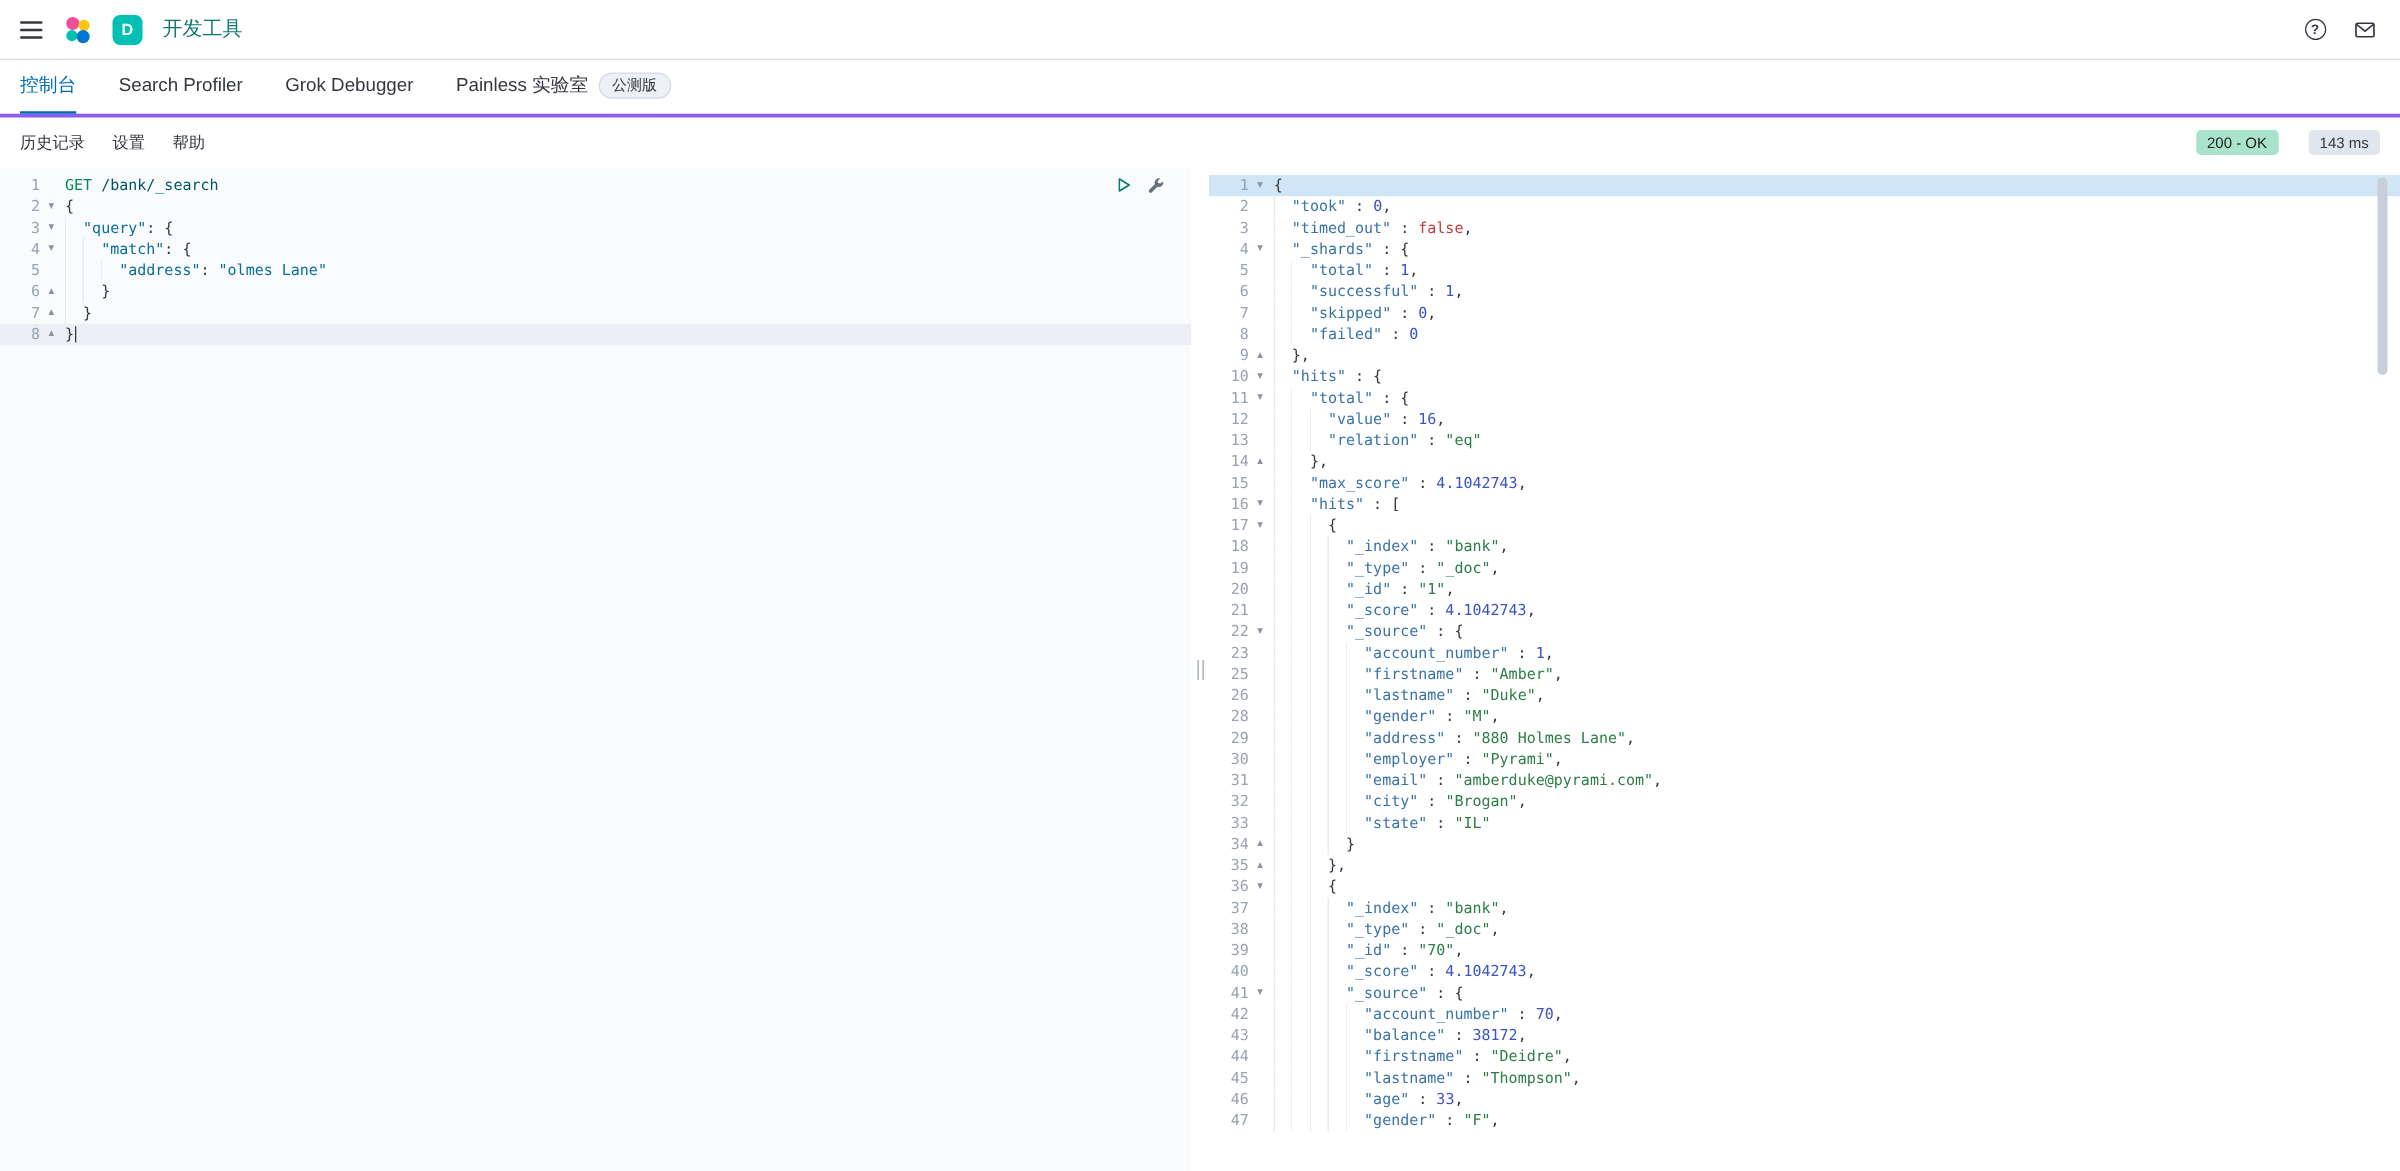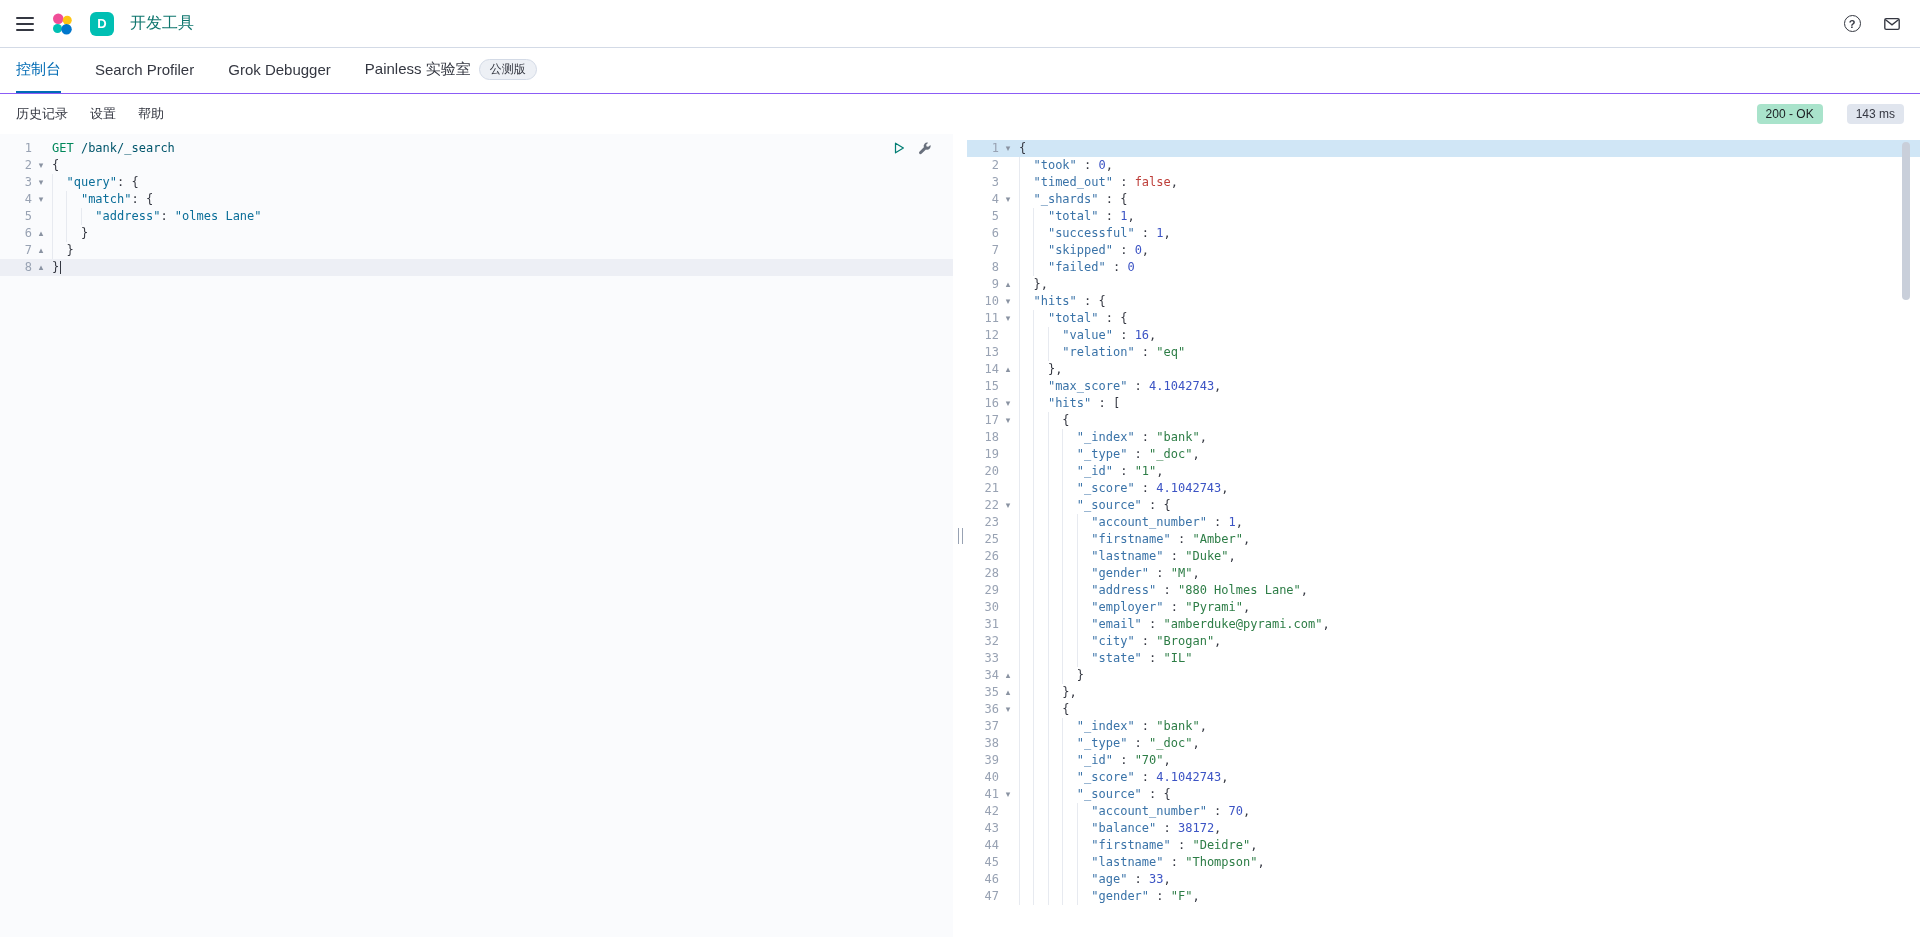--- a/index.html
+++ b/index.html
@@ -27,21 +27,21 @@
   .spacer { flex:1; }
   .icon-btn { display:flex; align-items:center; justify-content:center; width:24px; height:24px; cursor:pointer; }
   .help-circle {
     width:17px; height:17px; border:1.6px solid #343741; border-radius:50%;
     font-size:11px; font-weight:bold; color:#343741;
     display:flex; align-items:center; justify-content:center;
   }
 
   
   .tabs {
-    height:46px; border-bottom:1px solid #8b5cf6;
+    height:46px; border-bottom:3px solid #8b5cf6;
     display:flex; align-items:stretch; gap:34px; padding:0 16px;
   }
   .tab {
     display:flex; align-items:center; gap:8px;
     font-size:15px; color:#343741; cursor:pointer;
     border-bottom:2px solid transparent;
   }
   .tab.active { color:#006BB4; border-bottom-color:#006BB4; font-weight:500; }
   .beta-badge {
     background:#EDF0F5; border:1px solid #D3DAE6; border-radius:12px;

